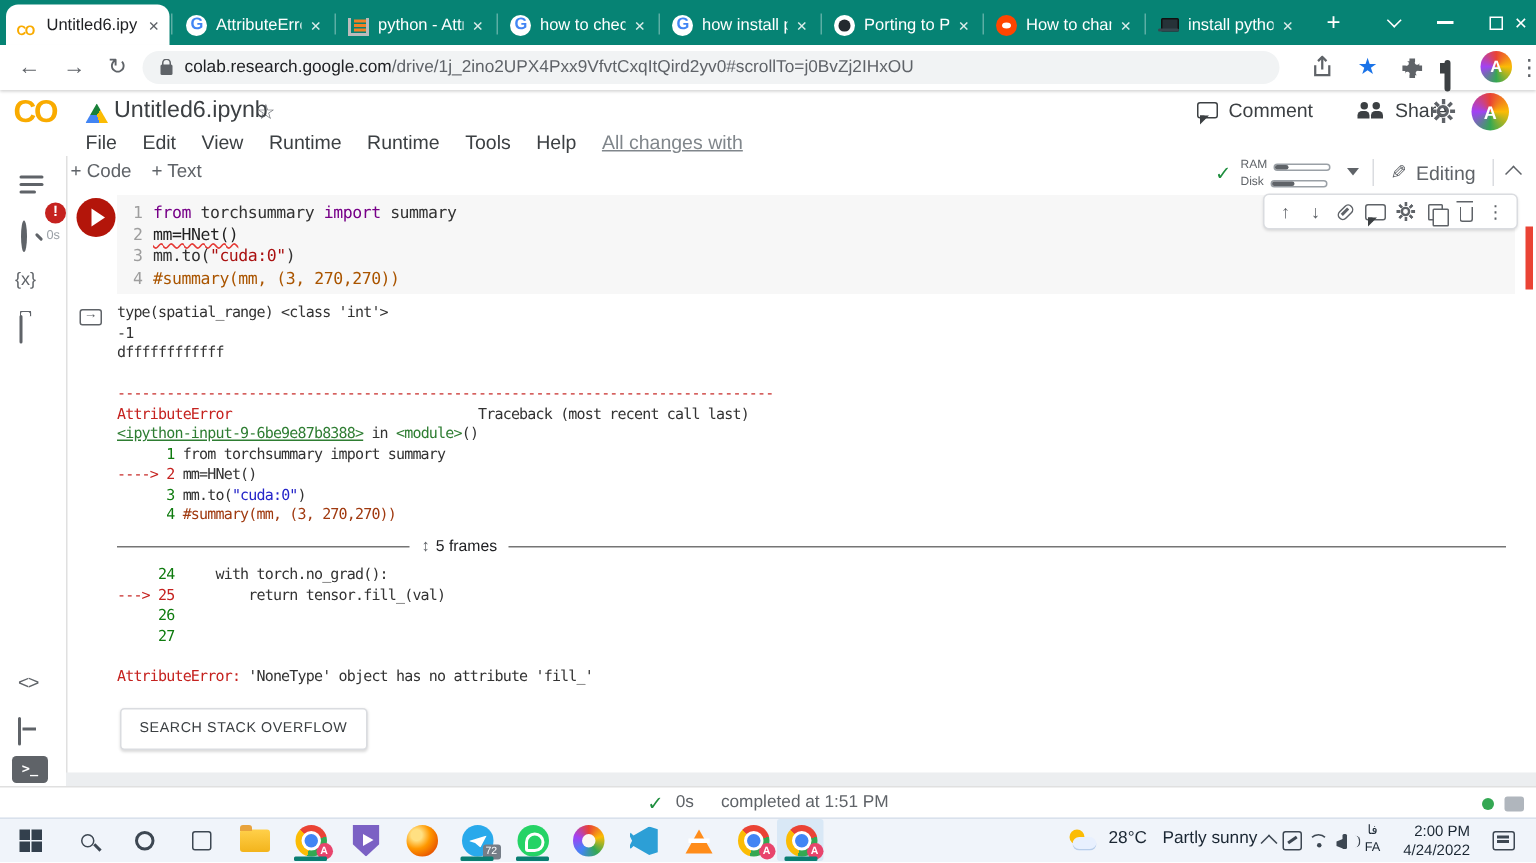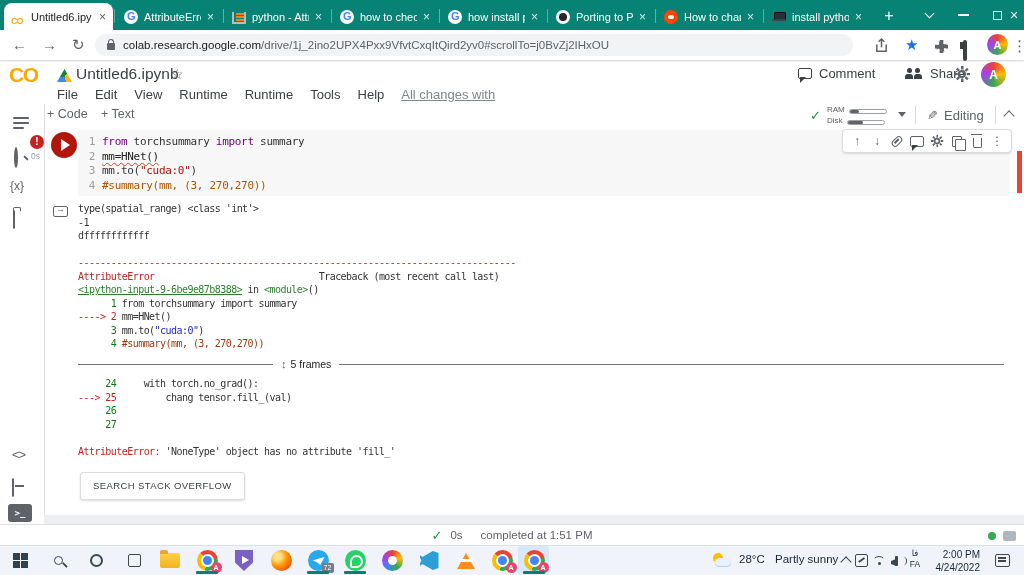--- a/index.html
+++ b/index.html
@@ -419,21 +419,21 @@
     <div class="framesep">
       <span class="fs-line-l"></span>
       <span class="fs-label">
           <span class="g-updown"></span>
           <span>5 frames</span>
         </span>
       <span class="fs-line-r"></span>
     </div>
     <div id="outB">
         <div class="tline"><span><span class="s-num">     24 </span><span class="s-p">    with torch.no_grad():</span></span></div>
-        <div class="tline"><span><span class="s-red">---&gt; 25</span><span class="s-p">         chang tensor.fill_(val)</span></span></div>
+        <div class="tline"><span><span class="s-red">---&gt; 25</span><span class="s-p">         return tensor.fill_(val)</span></span></div>
         <div class="tline"><span><span class="s-num">     26</span></span></div>
         <div class="tline"><span><span class="s-num">     27</span></span></div>
         <div class="tline"><span><span class="s-p"> </span></span></div>
         <div class="tline"><span><span class="s-red">AttributeError:</span><span class="s-p"> 'NoneType' object has no attribute 'fill_'</span></span></div>
       </div>
     <div class="so-btn">SEARCH STACK OVERFLOW</div>
   </div>
 
   <div class="bottom-band"></div>
   <div class="statusbar">

